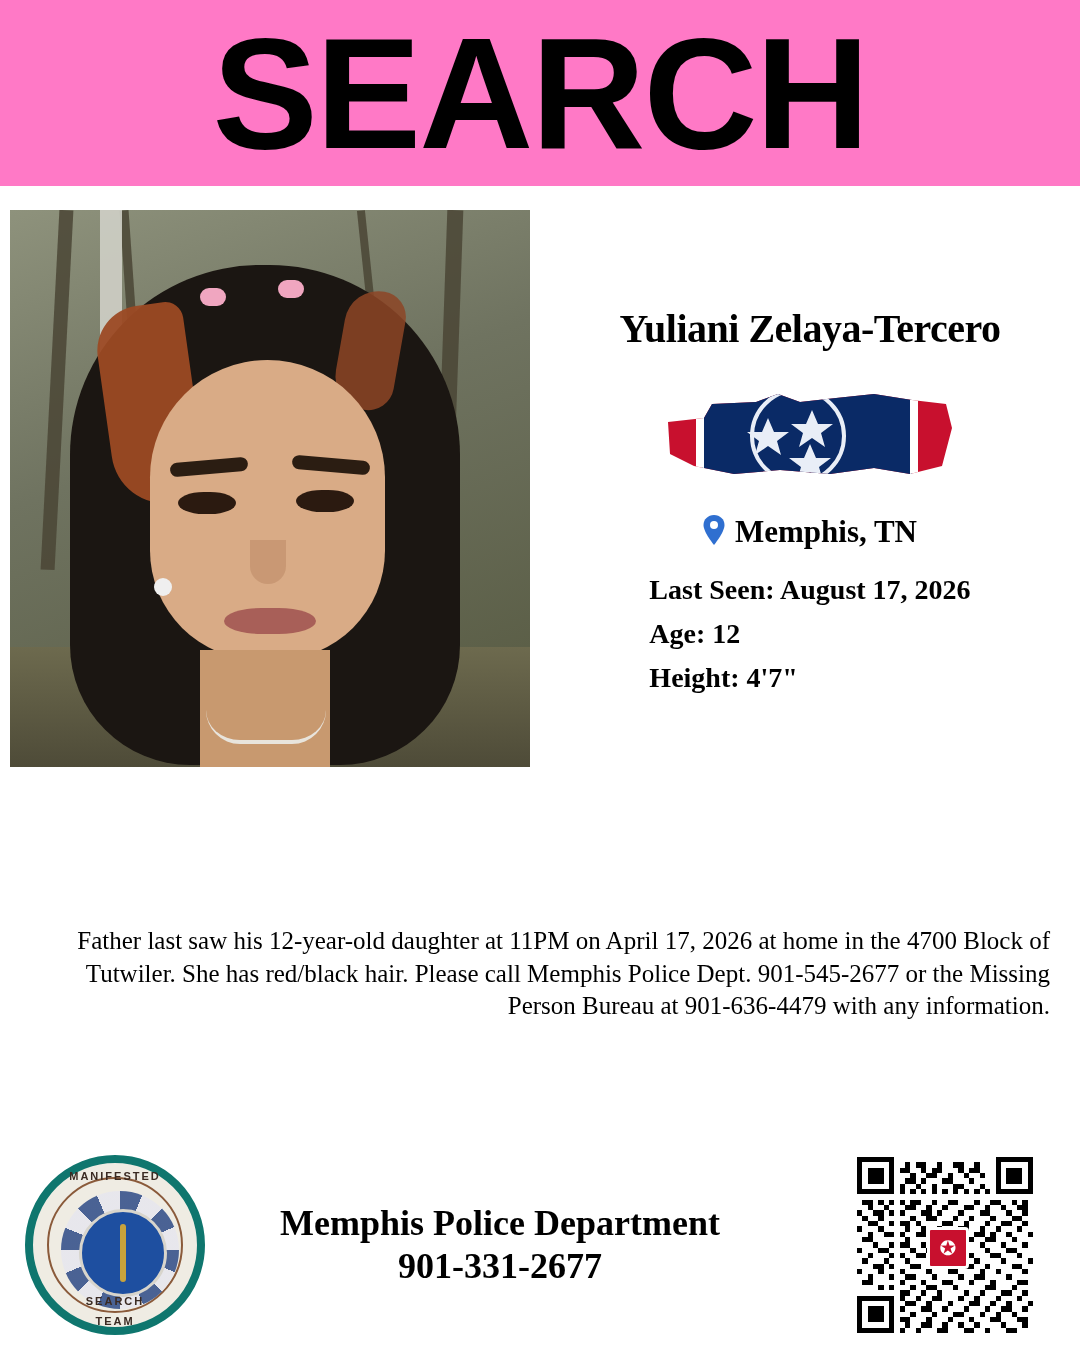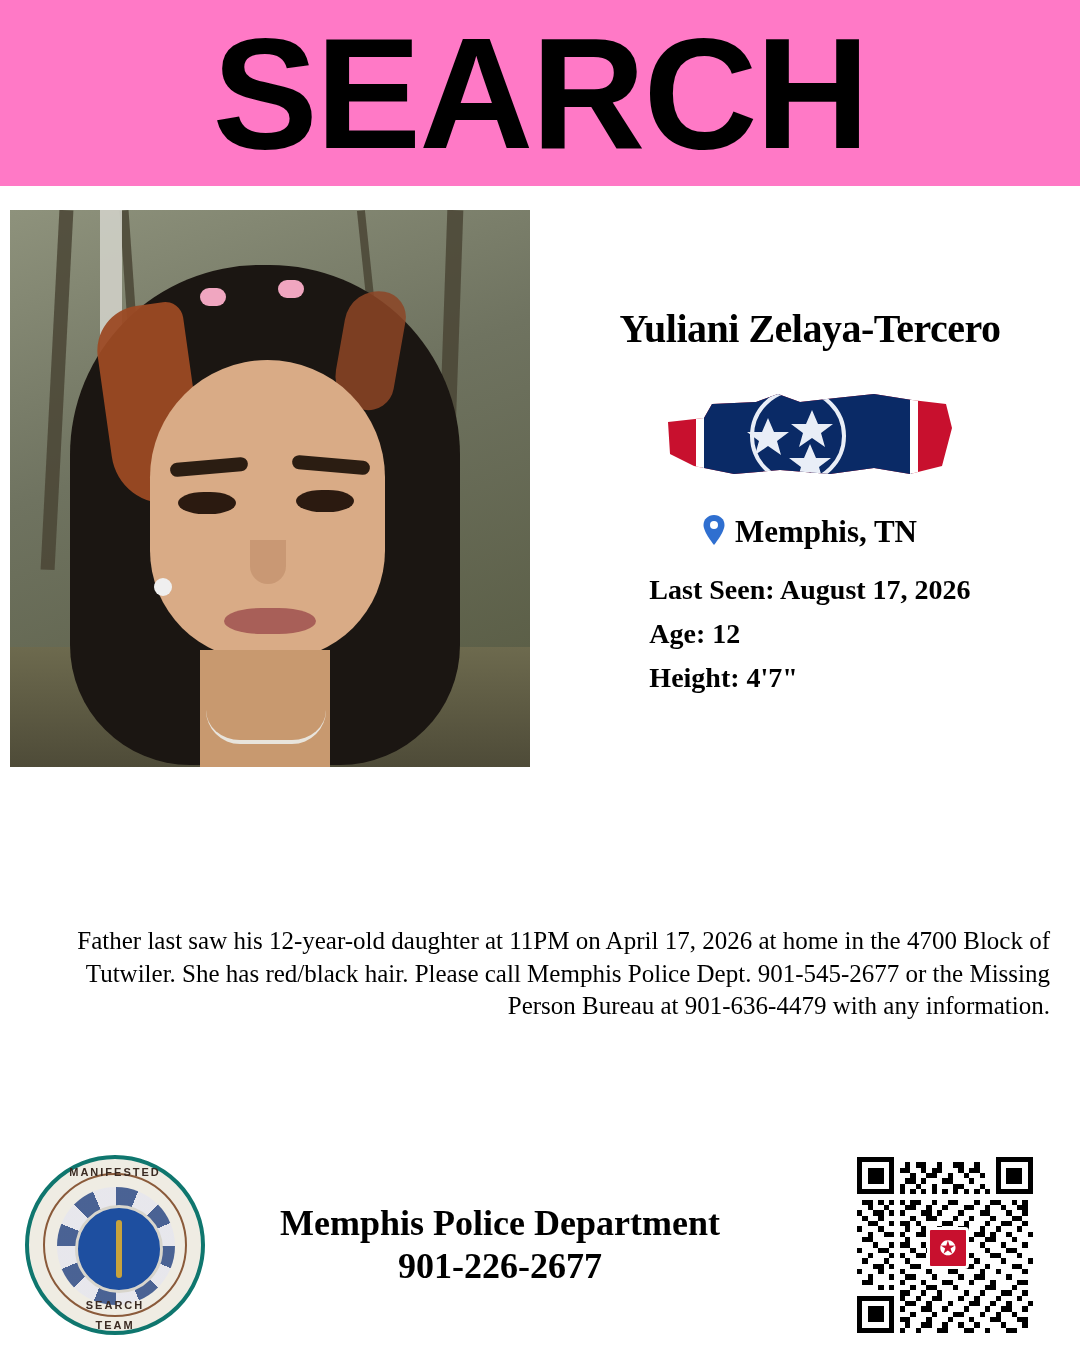--- a/index.html
+++ b/index.html
@@ -216,21 +216,21 @@
     display: flex;
     justify-content: center;
     align-items: center;
   }
   .logo {
     position: relative;
     width: 180px;
     height: 180px;
     border-radius: 50%;
     background: #efece3;
-    border: 4px solid #0f766e;
+    border: 8px solid #0f766e;
     box-sizing: border-box;
   }
   .logo-ring {
     position: absolute;
     left: 14px; top: 14px; right: 14px; bottom: 14px;
     border-radius: 50%;
     border: 2px solid #8a5a3a;
   }
   .logo-star {
     position: absolute;
@@ -414,21 +414,21 @@
         <div class="logo-rod"></div>
       </div>
       <div class="logo-text logo-text-top">MANIFESTED</div>
       <div class="logo-text logo-text-bottom">SEARCH</div>
       <div class="logo-text logo-text-bottom2">TEAM</div>
     </div>
   </div>
 
   <div class="agency-wrap">
     <div class="agency-name">Memphis Police Department</div>
-    <div class="agency-phone">901-226-2677</div>
+    <div class="agency-phone">901-331-2677</div>
   </div>
 
   <div class="qr-wrap">
     <div class="qr">
       <svg width="176" height="176" viewBox="0 0 33 33" shape-rendering="crispEdges">
         <rect width="33" height="33" fill="#ffffff"></rect>
         <g fill="#000000">
 
           <rect x="0" y="0" width="7" height="1"></rect>
             <rect x="0" y="6" width="7" height="1"></rect>

